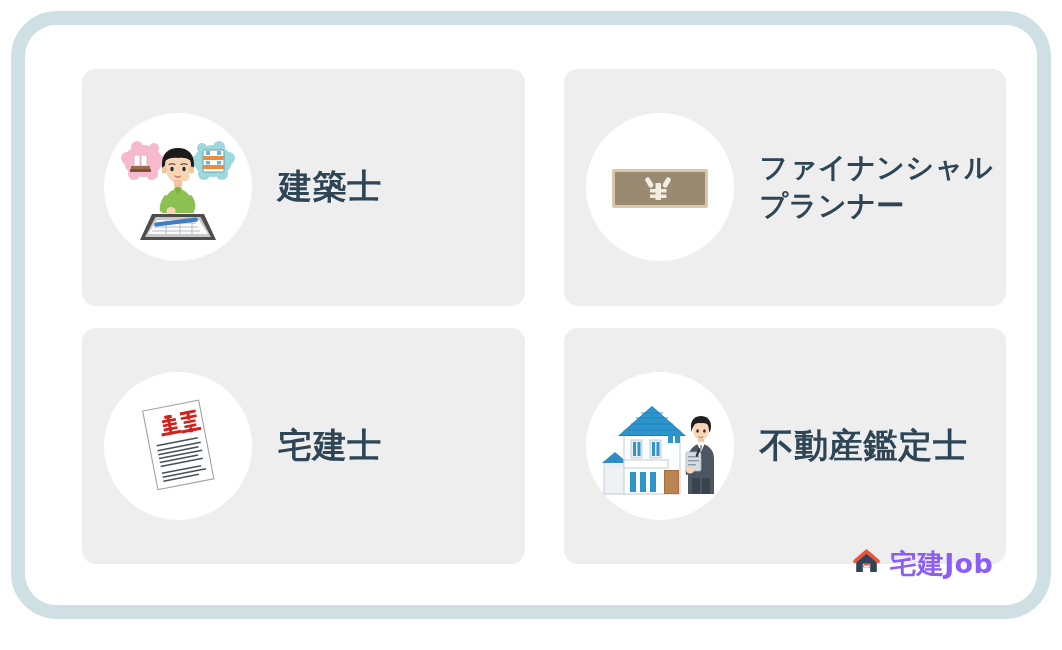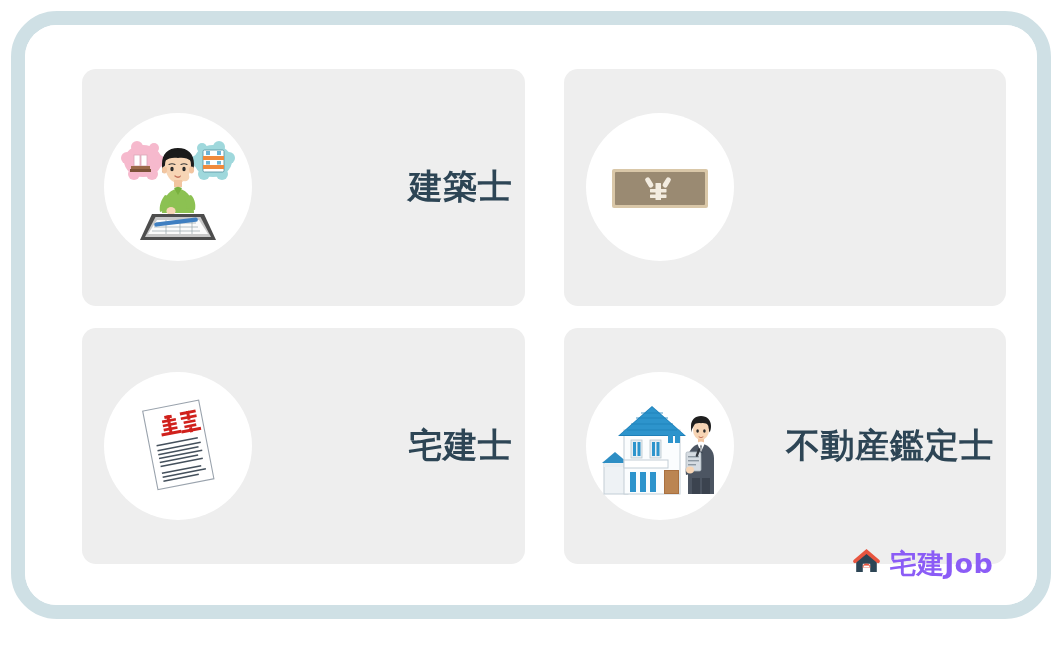--- a/index.html
+++ b/index.html
@@ -48,21 +48,20 @@
     row-gap: 22px;
   }
   .card {
     background: #eeeeee;
     border-radius: 14px;
     display: flex;
     align-items: center;
     padding: 0 12px 0 22px;
     box-sizing: border-box;
     overflow: hidden;
-    text-align: right;
   }
 
   
   .icon-bubble {
     flex: 0 0 auto;
     width: 148px;
     height: 148px;
     border-radius: 50%;
     background: #ffffff;
     display: flex;
@@ -198,20 +197,22 @@
 
             <g fill="#f3ece0">
               <rect x="55.5" y="56" width="5.5" height="17" rx="0.6"></rect>
               <rect x="50" y="62" width="16.5" height="3.4" rx="0.6"></rect>
               <rect x="50" y="67.5" width="16.5" height="3.4" rx="0.6"></rect>
               <rect x="46.5" y="50" width="5" height="11" rx="2.4" transform="rotate(-32 49 55)"></rect>
               <rect x="64.5" y="50" width="5" height="11" rx="2.4" transform="rotate(32 67 55)"></rect>
             </g>
           </svg>
         </div>
+        <div class="card-label label-md">ファイナンシャル
+プランナー</div>
       </div>
 
       <div class="card">
         <div class="icon-bubble">
           <svg width="120" height="120" viewBox="0 0 120 120" aria-hidden="true">
             <g transform="rotate(-11 60 60)">
               <rect x="32" y="19" width="57" height="80" fill="#ffffff" stroke="#9aa3ad" stroke-width="1.1"></rect>
 
               <g fill="#d0211c">
                 <rect x="52" y="28" width="7.5" height="3"></rect>

